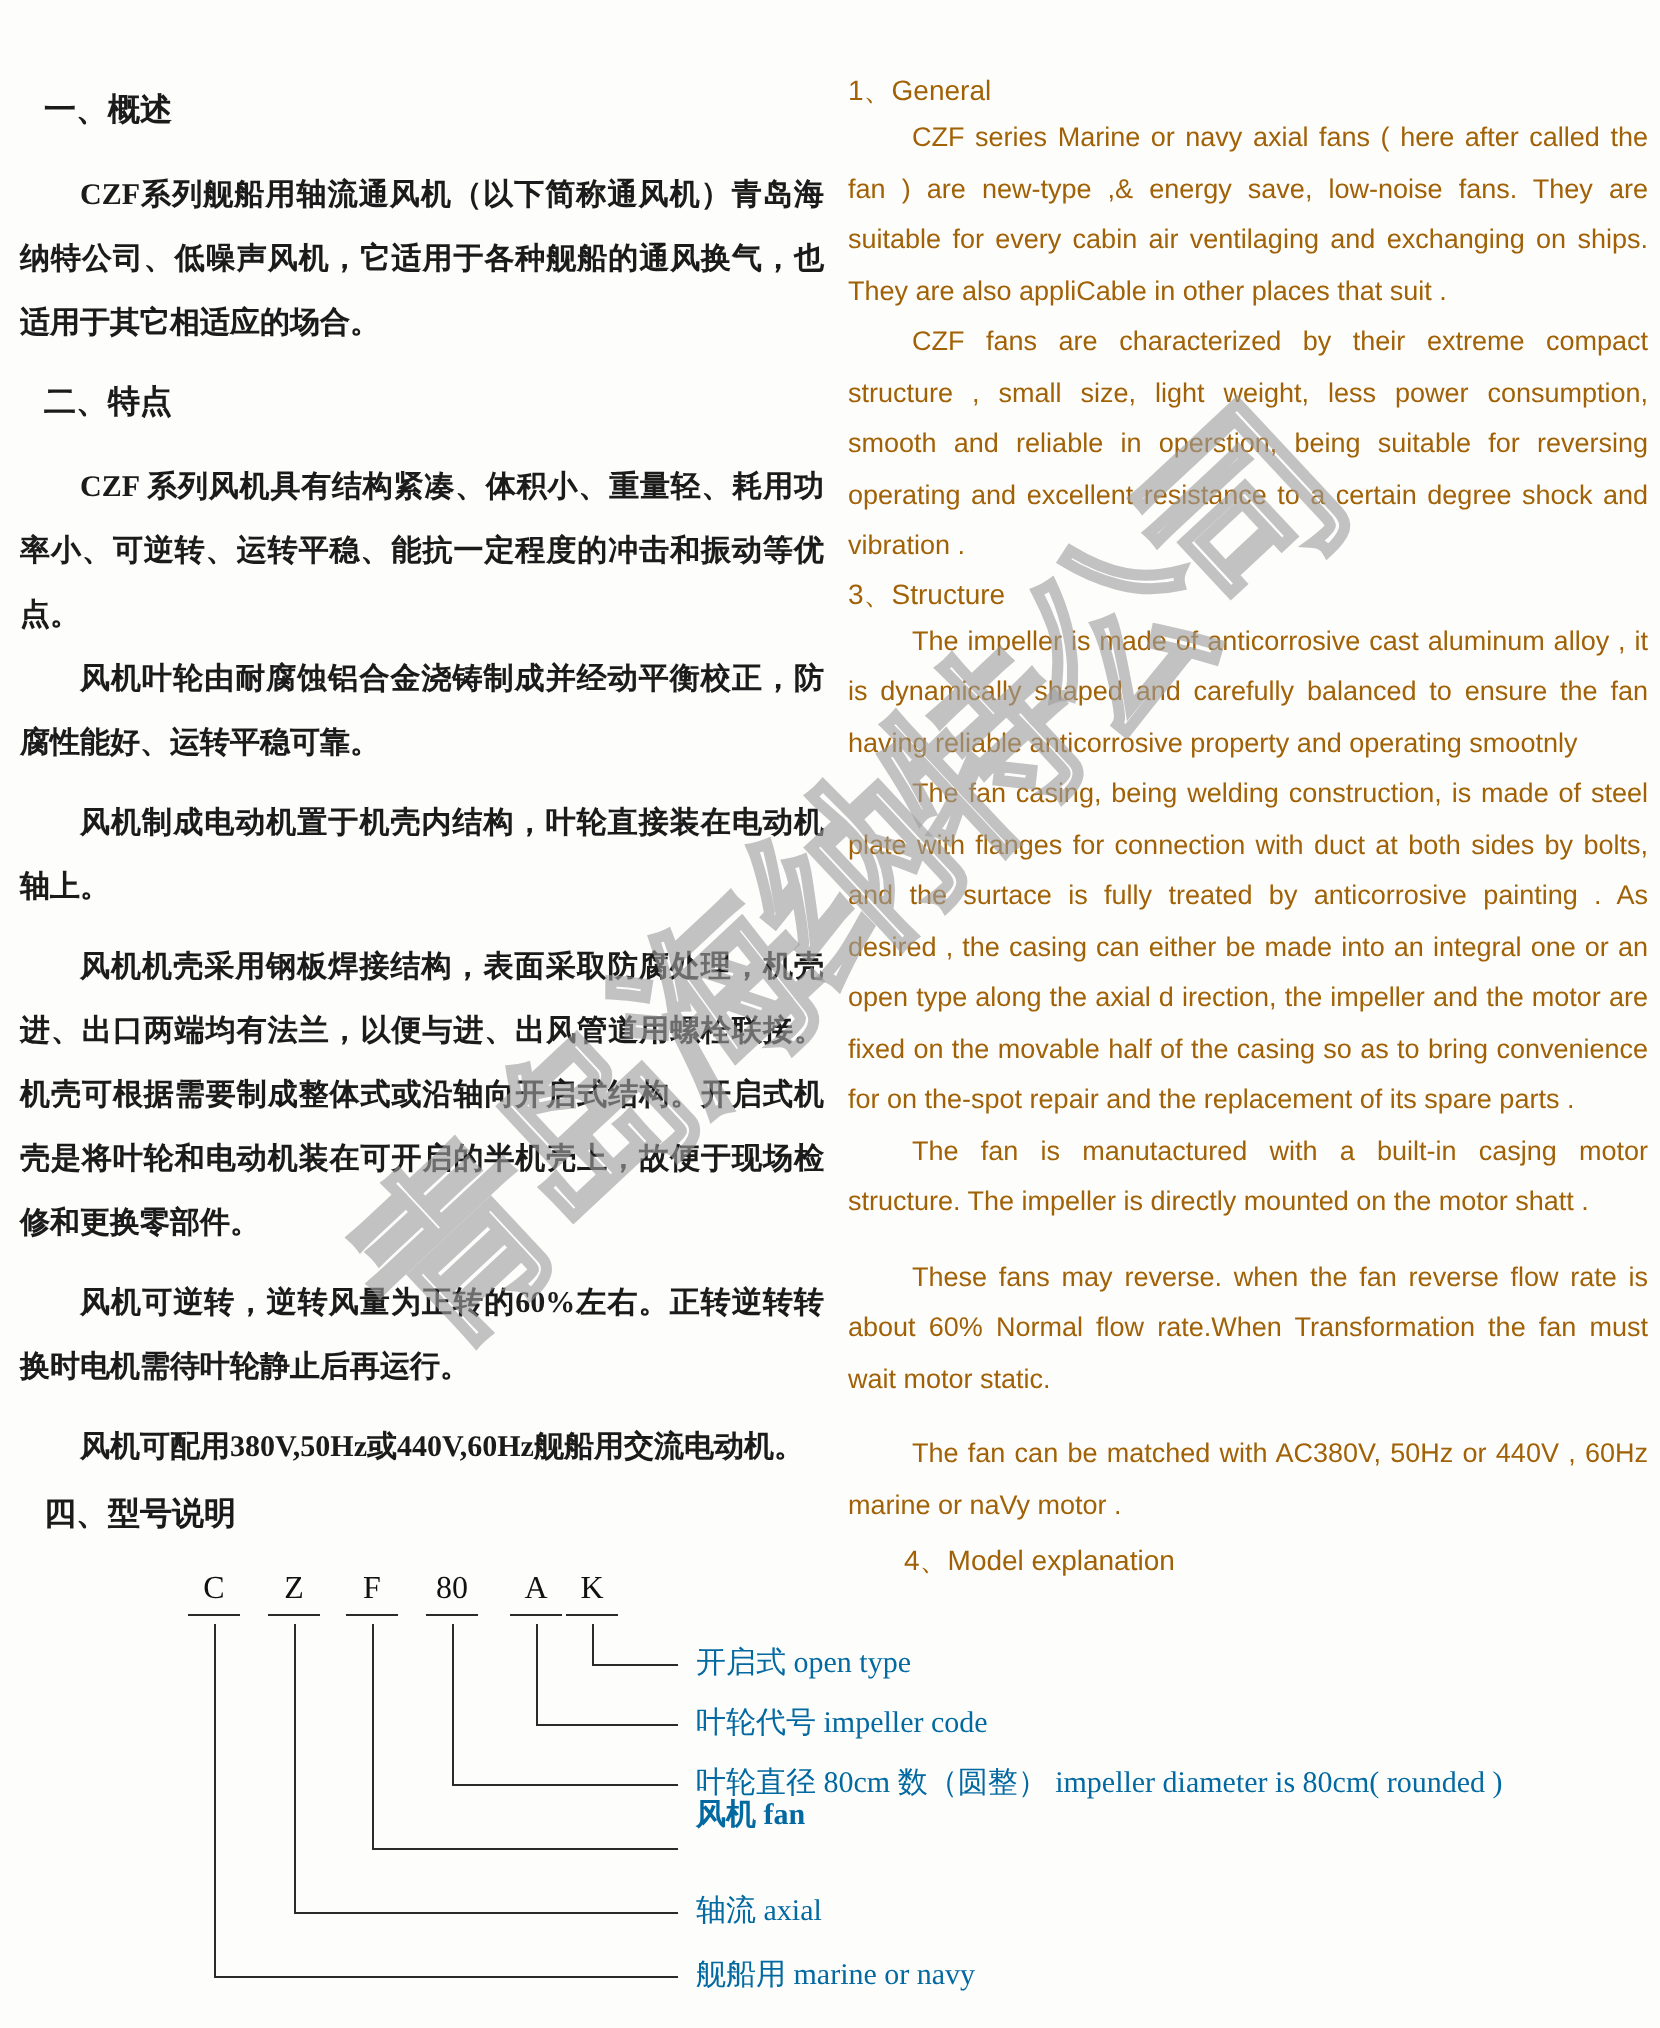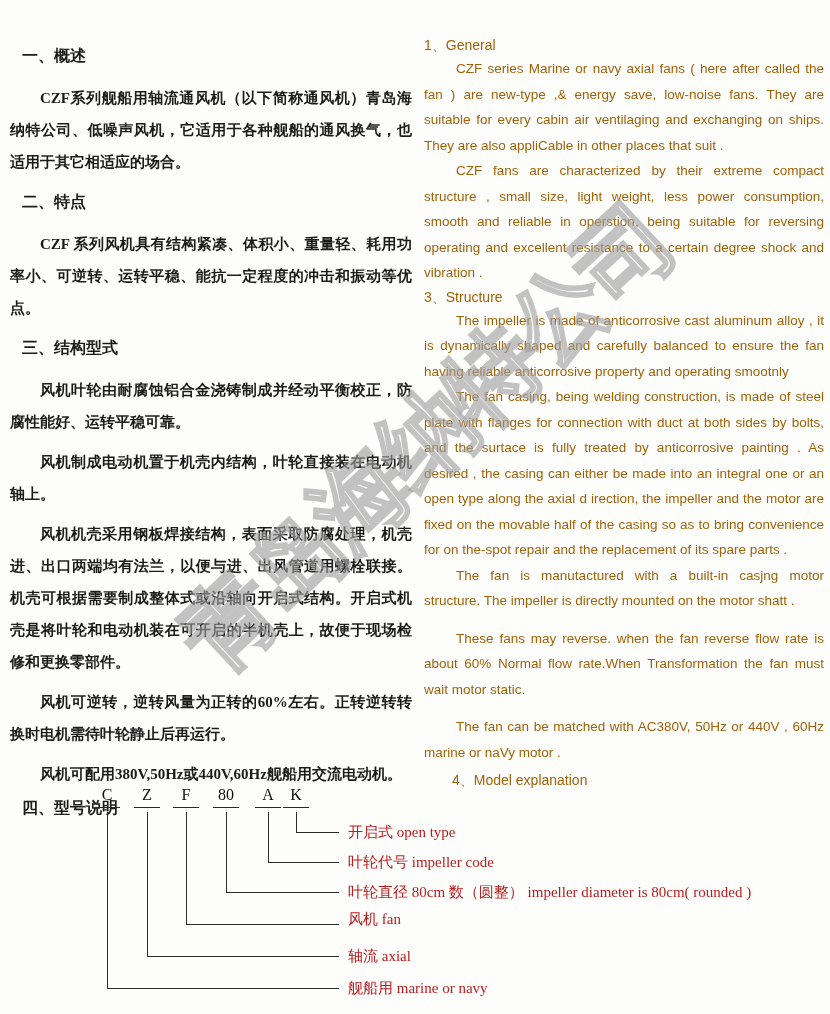--- a/index.html
+++ b/index.html
@@ -45,38 +45,37 @@
   .code-letter {
     position:absolute; top:6px; width:26px; text-align:center; padding-bottom:3px;
     font-family:"Liberation Serif","DejaVu Serif",serif; font-size:16px; color:#111;
     border-bottom:1.5px solid #2b2b2b;
   }
   .conn {
     position:absolute; border-left:1.5px solid #2b2b2b; border-bottom:1.5px solid #2b2b2b;
   }
   .dlabel {
     position:absolute; left:348px; line-height:22px; white-space:nowrap;
-    font-family:"Liberation Serif","DejaVu Serif",serif; font-size:15px; color:#b91c1c;
+    font-family:"Liberation Serif","DejaVu Serif",serif; font-size:15px; color:#0369a1;
   }
 </style>
 </head>
 <body>
 
 <div class="page">
 
   <div class="watermark">青岛海纳特公司</div>
 
   <div class="col-left">
     <h3>一、概述</h3>
     <p>CZF系列舰船用轴流通风机（以下简称通风机）青岛海纳特公司、低噪声风机，它适用于各种舰船的通风换气，也适用于其它相适应的场合。</p>
 
     <h3 class="g1">二、特点</h3>
     <p>CZF 系列风机具有结构紧凑、体积小、重量轻、耗用功率小、可逆转、运转平稳、能抗一定程度的冲击和振动等优点。</p>
 
-    <h3 class="g2">三、结构型式</h3>
     <p>风机叶轮由耐腐蚀铝合金浇铸制成并经动平衡校正，防腐性能好、运转平稳可靠。</p>
     <p class="g3">风机制成电动机置于机壳内结构，叶轮直接装在电动机轴上。</p>
     <p class="g3">风机机壳采用钢板焊接结构，表面采取防腐处理，机壳进、出口两端均有法兰，以便与进、出风管道用螺栓联接。机壳可根据需要制成整体式或沿轴向开启式结构。开启式机壳是将叶轮和电动机装在可开启的半机壳上，故便于现场检修和更换零部件。</p>
     <p class="g3">风机可逆转，逆转风量为正转的60%左右。正转逆转转换时电机需待叶轮静止后再运行。</p>
     <p class="g3 one-line">风机可配用380V,50Hz或440V,60Hz舰船用交流电动机。</p>
 
     <h3 class="g4">四、型号说明</h3>
   </div>
 
   <div class="col-right">
@@ -107,18 +106,18 @@
     <div class="conn" style="left:296px; top:32px; width:42px;  height:20px;"></div>
     <div class="conn" style="left:268px; top:32px; width:70px;  height:50px;"></div>
     <div class="conn" style="left:226px; top:32px; width:112px; height:80px;"></div>
     <div class="conn" style="left:186px; top:32px; width:152px; height:112px;"></div>
     <div class="conn" style="left:147px; top:32px; width:191px; height:144px;"></div>
     <div class="conn" style="left:107px; top:32px; width:231px; height:176px;"></div>
 
     <div class="dlabel" style="top:41px;">开启式 open type</div>
     <div class="dlabel" style="top:71px;">叶轮代号 impeller code</div>
     <div class="dlabel" style="top:101px;">叶轮直径 80cm 数（圆整）  impeller diameter is 80cm( rounded )</div>
-    <div class="dlabel" style="top:128px;">风机 fan</div>
+    <div class="dlabel" style="top:117px;font-weight:bold;">风机 fan</div>
     <div class="dlabel" style="top:165px;">轴流 axial</div>
     <div class="dlabel" style="top:197px;">舰船用  marine or navy</div>
   </div>
 
 </div>
 
 </body></html>

